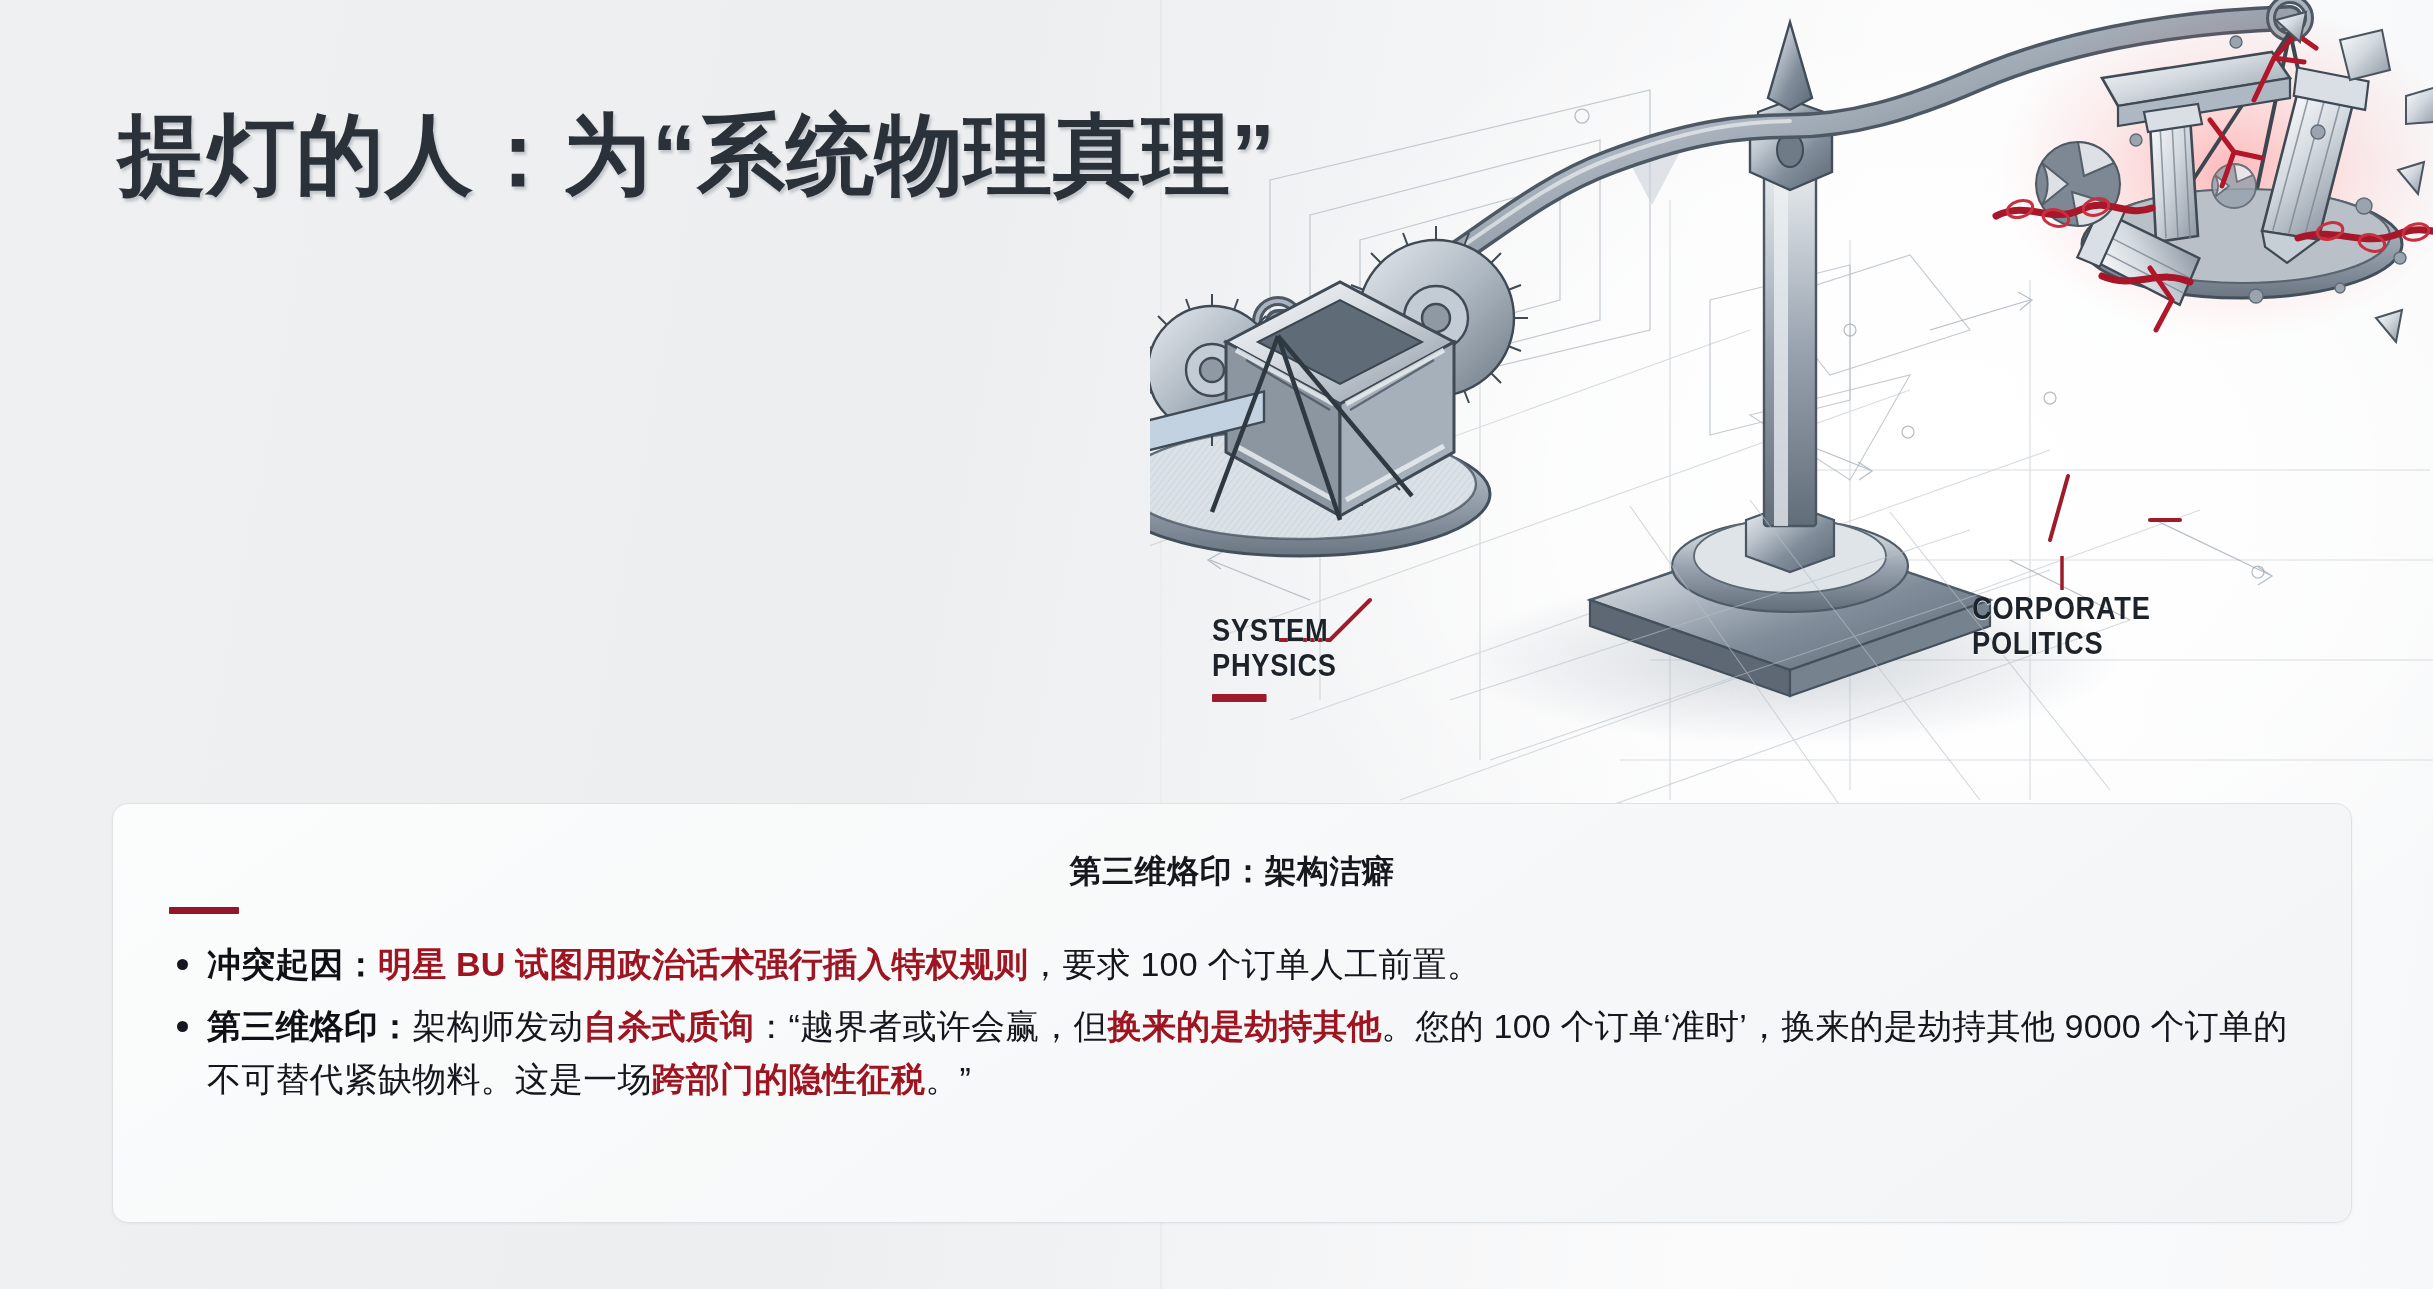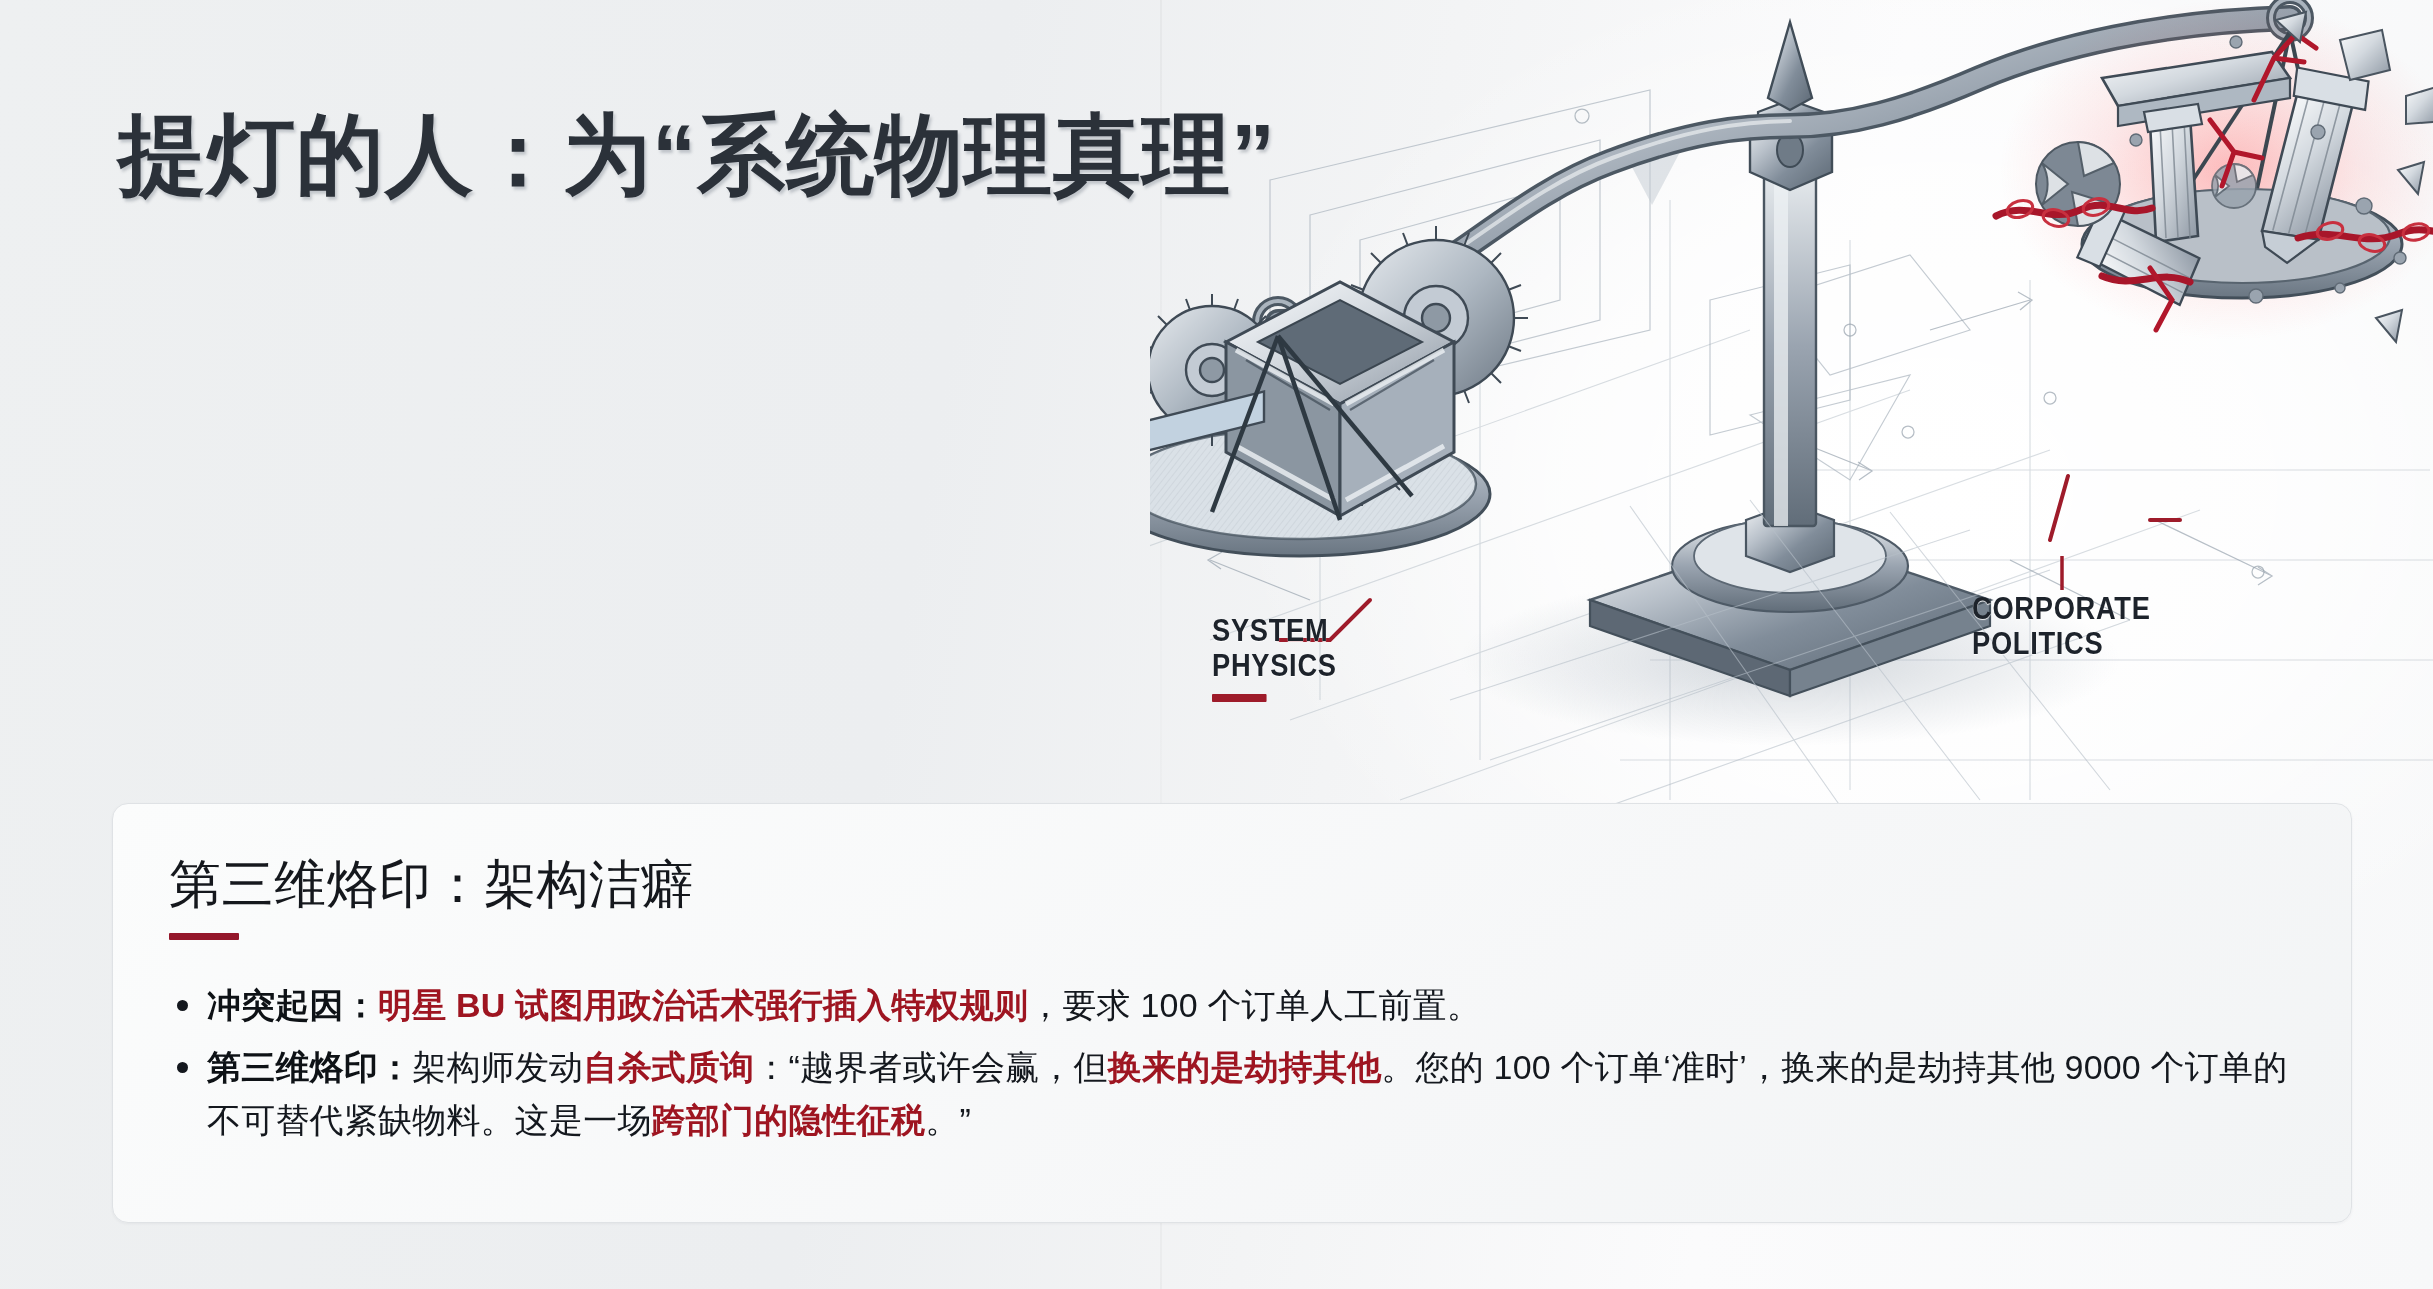--- a/index.html
+++ b/index.html
@@ -58,25 +58,25 @@
 
   
   #content-card {
     position:absolute; left:112px; top:803px; width:2240px; height:420px;
     background:linear-gradient(145deg,#fbfcfc 0%,#f6f7f8 60%,#f2f4f5 100%);
     border:1.5px solid #dfe2e5; border-radius:16px;
     box-shadow:0 1px 3px rgba(30,40,55,.05);
     padding:46px 56px 0 56px;
   }
   #card-heading {
-    font-size:52px; font-weight:400; color:#15181d; letter-spacing:.5px;
+    font-size:32px; font-weight:700; color:#15181d; letter-spacing:.5px;text-align:center;
   }
   #card-heading-bar { width:70px; height:7px; background:#94162a; margin-top:13px; border-radius:1px; }
 
-  ul#bullets { list-style:none; margin-top:39px; }
+  ul#bullets { list-style:none; margin-top:24px; }
   ul#bullets li {
     position:relative; padding-left:38px;
     font-size:34px; line-height:1.56; color:#14181e;
     margin-bottom:9px; letter-spacing:.2px;
   }
   ul#bullets li::before {
     content:""; position:absolute; left:8px; top:21px;
     width:11px; height:11px; background:#14181e; border-radius:50%;
   }
   .k  { font-weight:700; color:#0e1216; }

